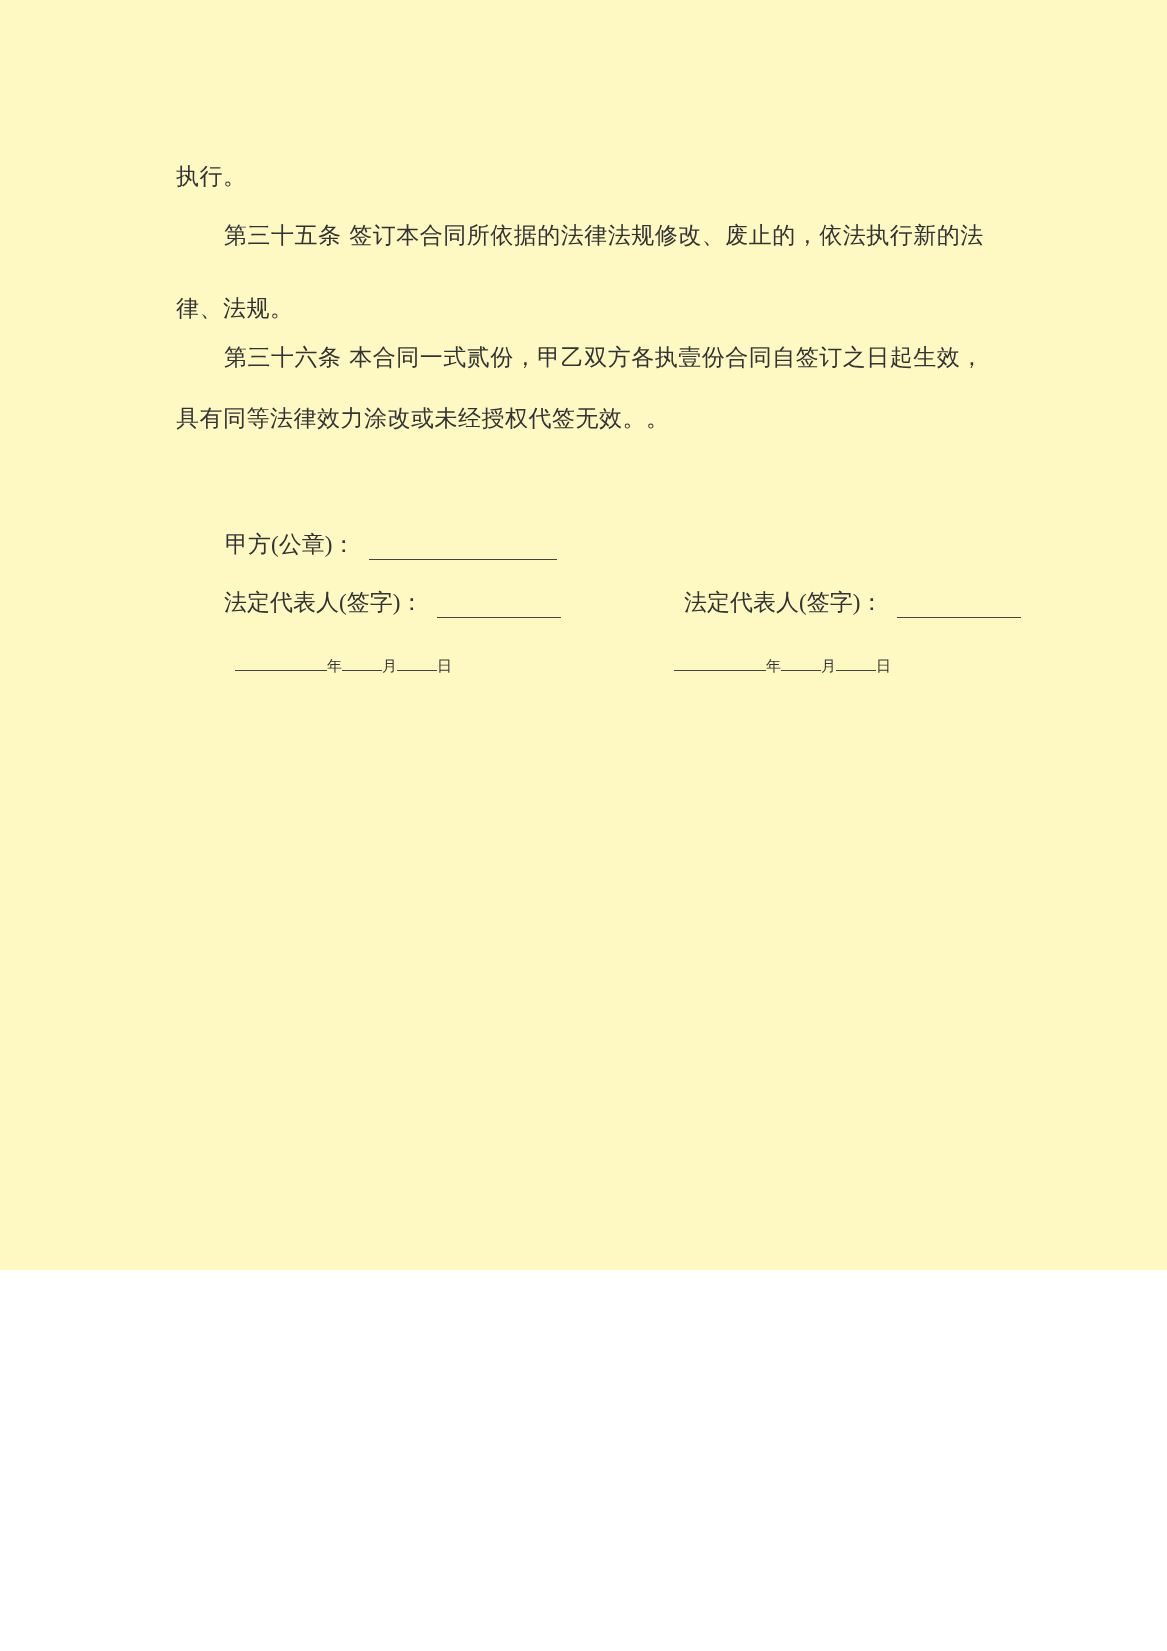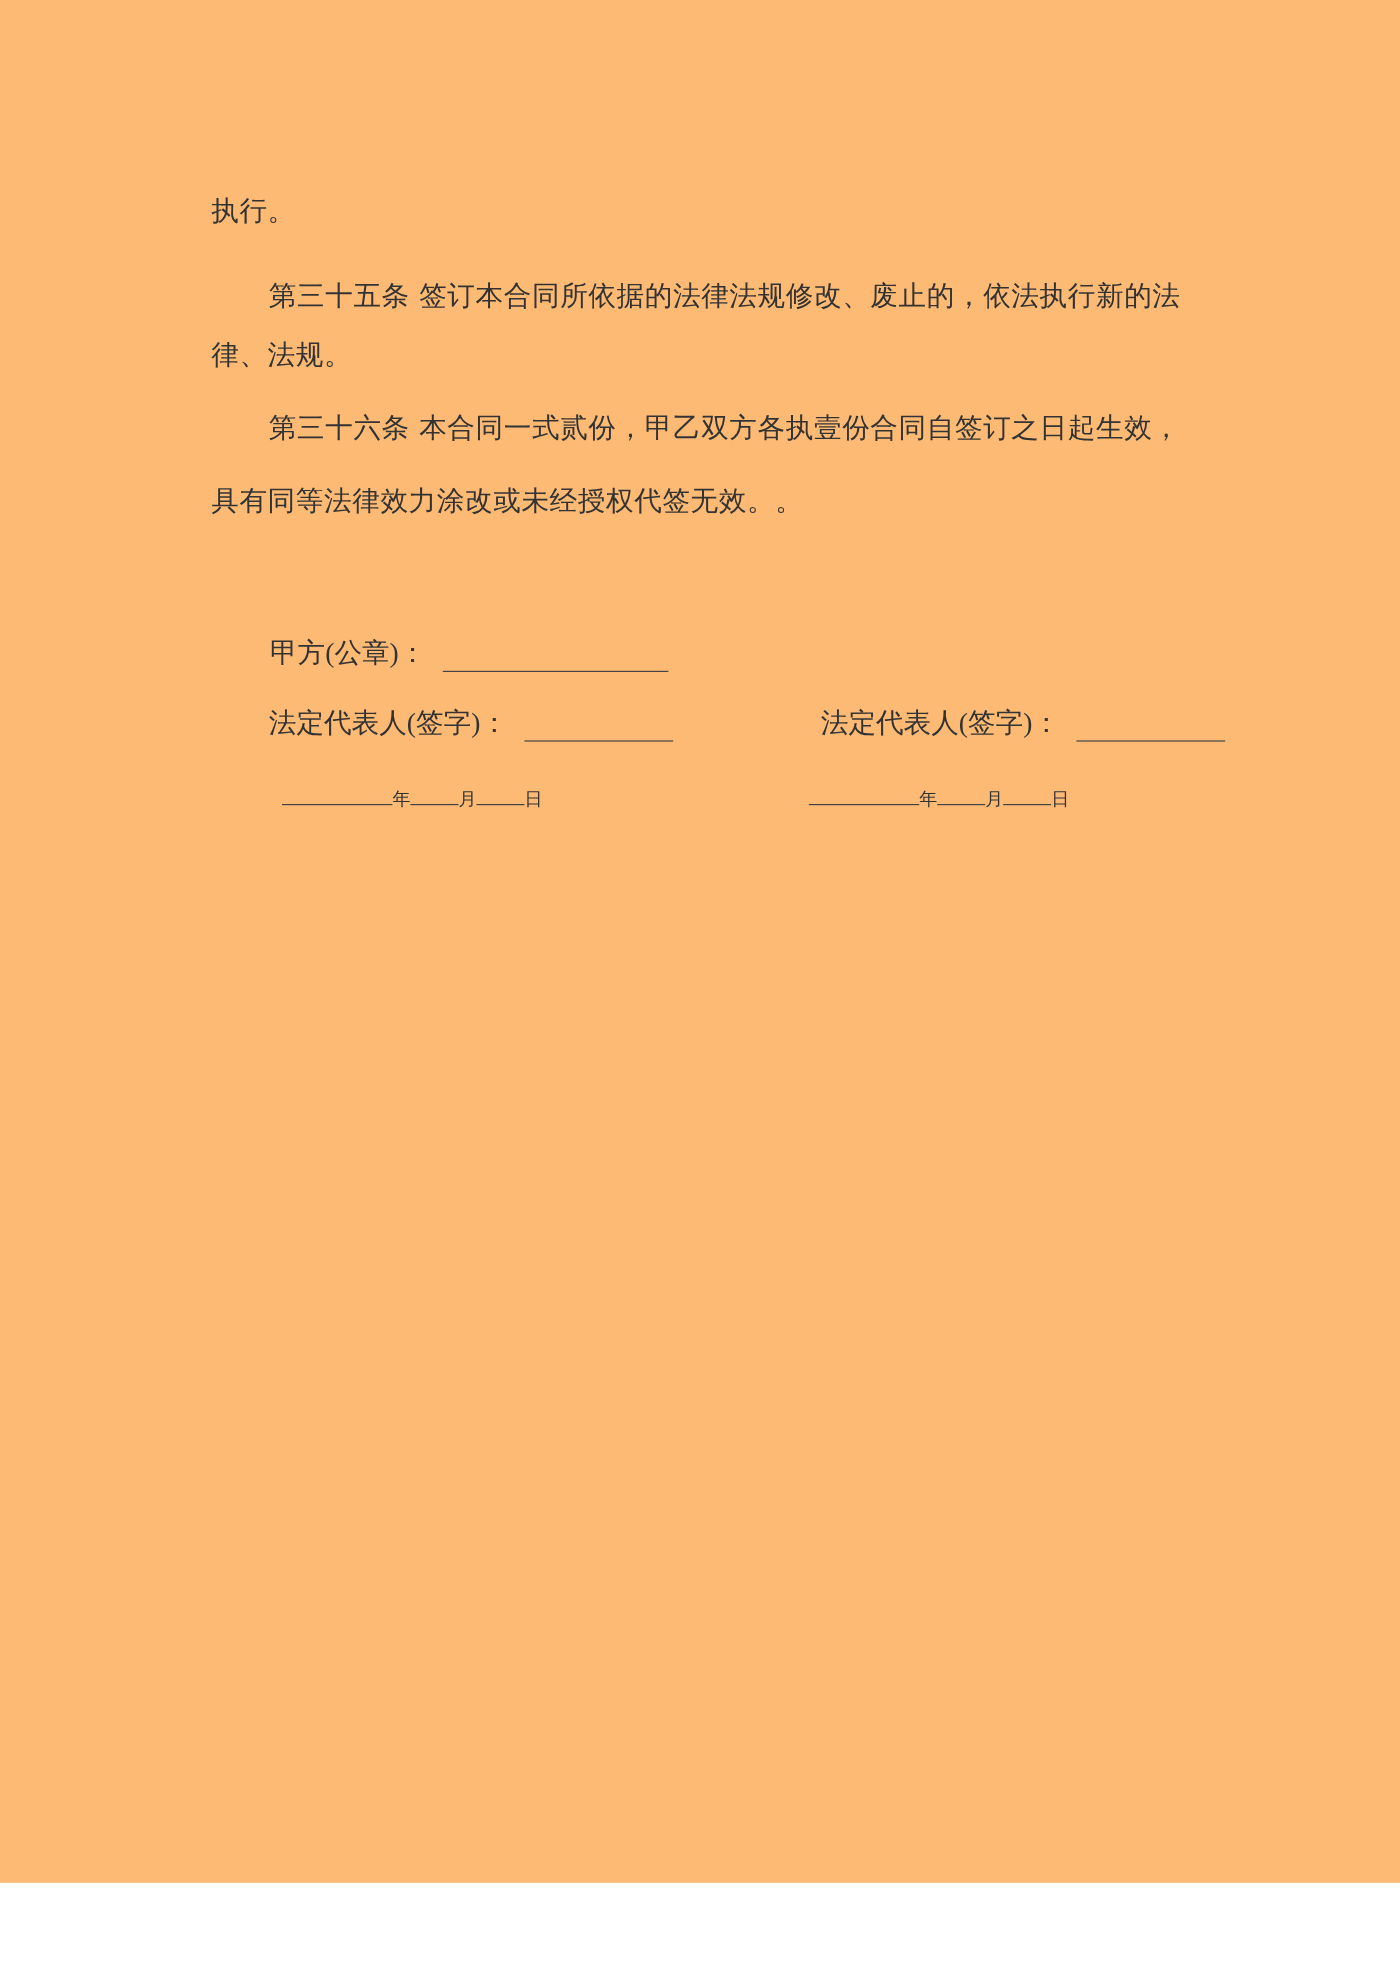--- a/index.html
+++ b/index.html
@@ -12,22 +12,22 @@
       height: 1651px;
       position: relative;
       overflow: hidden;
       font-family: "DejaVu Sans", "Liberation Sans", sans-serif;
       color: #333333;
     }
     .page {
       position: absolute;
       left: 0; top: 0;
       width: 1167px;
-      height: 1569px;
-      background: #fdba74;
+      height: 1270px;
+      background: #fef9c3;
     }
     .line {
       position: absolute;
       font-size: 23px;
       line-height: 30px;
       white-space: nowrap;
       letter-spacing: 0.5px;
     }
     .sig-row {
       position: absolute;
@@ -53,22 +53,22 @@
     .date-row .blank-y { display:inline-block; width: 92px; border-bottom: 1.5px solid #444; height: 22px; }
     .date-row .blank-m, .date-row .blank-d { display:inline-block; width: 40px; border-bottom: 1.5px solid #444; height: 22px; }
   </style>
 </head>
 <body>
 
 <div class="page">
 
   <div class="line" style="left:176px; top:161px;">执行。</div>
 
-  <div class="line" style="left:224px; top:220px;margin-top:12px;">第三十五条  签订本合同所依据的法律法规修改、废止的，依法执行新的法</div>
-  <div class="line" style="left:176px; top:281px;">律、法规。</div>
+  <div class="line" style="left:224px; top:220px;">第三十五条  签订本合同所依据的法律法规修改、废止的，依法执行新的法</div>
+  <div class="line" style="left:176px; top:293px;">律、法规。</div>
 
   <div class="line" style="left:176px; top:403px;">具有同等法律效力涂改或未经授权代签无效。。</div>
   <div class="line" style="left:224px; top:342px;">第三十六条  本合同一式贰份，甲乙双方各执壹份合同自签订之日起生效，</div>
 
   <div class="sig-row" style="left:225px; top:530px;">
     <span class="label">甲方(公章)：</span><span class="field" style="width:188px;"></span>
   </div>
   <div class="sig-row" style="left:224px; top:588px;">
     <span class="label">法定代表人(签字)：</span><span class="field" style="width:124px;"></span>
   </div>

